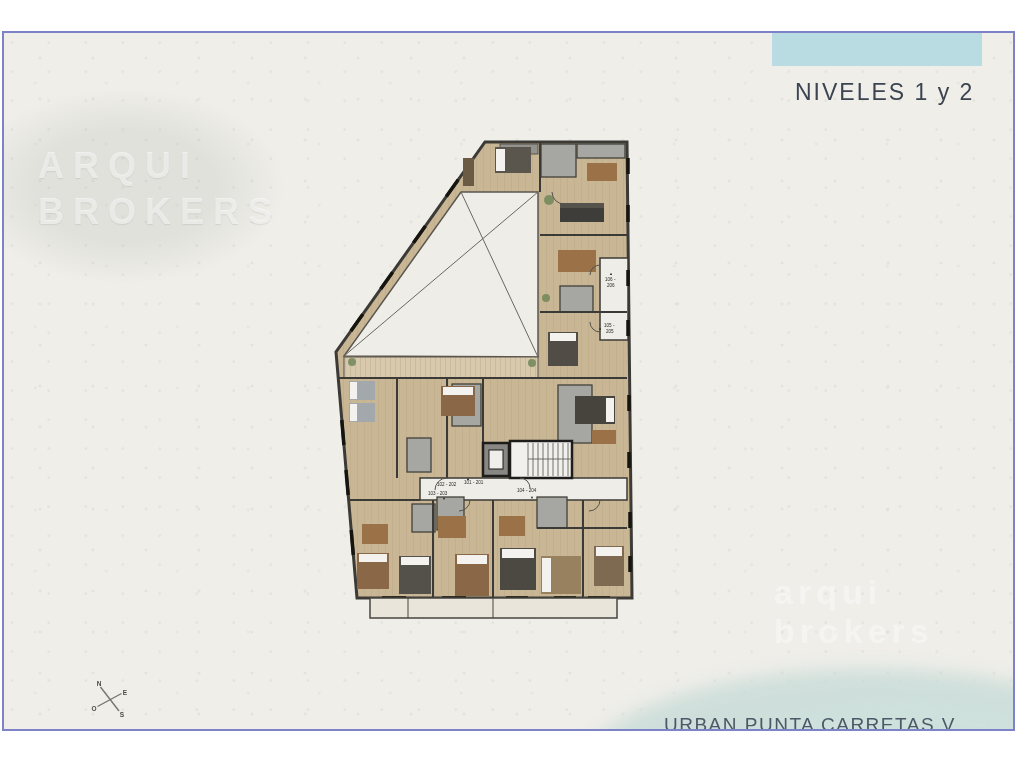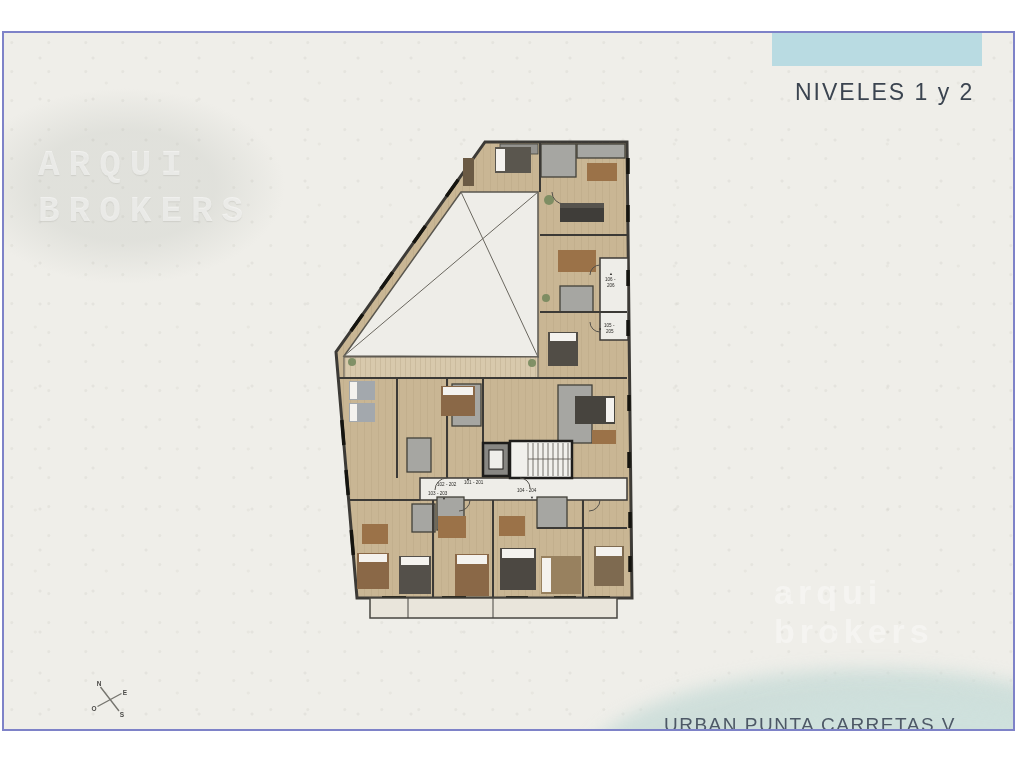--- a/index.html
+++ b/index.html
@@ -15,21 +15,21 @@
            radial-gradient(circle at 44% 82%, rgba(160,158,148,.10) 0 1px, transparent 2px),
            radial-gradient(ellipse at 12% 22%, rgba(210,212,206,.5) 0 90px, transparent 160px);
          background-size:37px 29px,53px 41px,71px 61px,100% 100%;}
   .accent-bar{position:absolute;left:768px;top:0;width:210px;height:33px;background:#b9dbe2;}
   .level-title{position:absolute;left:791px;top:46px;width:220px;font-size:23px;color:#3b4450;
                letter-spacing:2px;font-weight:500;}
   .project-title{position:absolute;left:660px;top:681px;width:360px;font-size:19px;color:#4d5866;
                  letter-spacing:1.5px;font-weight:400;white-space:nowrap;}
   .wm-topleft{position:absolute;left:34px;top:110px;font-size:36px;line-height:46px;font-weight:bold;
               letter-spacing:9px;color:rgba(255,255,255,.55);
-              text-shadow:0 1px 1px rgba(165,165,158,.28);user-select:none;font-family:Liberation Mono, monospace;}
+              text-shadow:0 1px 1px rgba(165,165,158,.28);user-select:none;}
   .wm-bottomright{position:absolute;left:770px;top:540px;font-size:34px;font-weight:bold;
                   letter-spacing:5px;color:rgba(255,255,255,.38);user-select:none;}
   .watercolor{position:absolute;left:576px;top:636px;width:580px;height:210px;border-radius:50%;
               background:#c7dbd7;opacity:.8;filter:blur(9px);}
   .watercolor2{position:absolute;left:700px;top:662px;width:420px;height:160px;border-radius:50%;
                background:#cfe2de;opacity:.7;filter:blur(12px);}
   svg text{font-family:"Liberation Sans",sans-serif;}
 </style>
 </head>
 <body>

